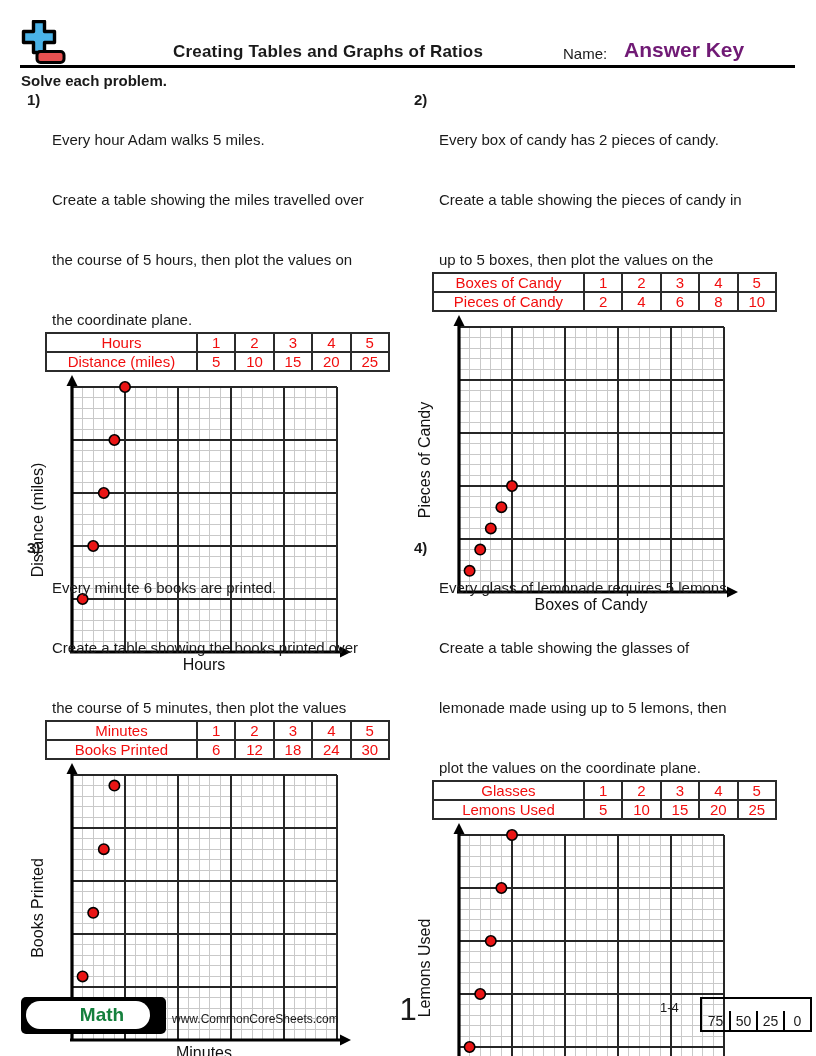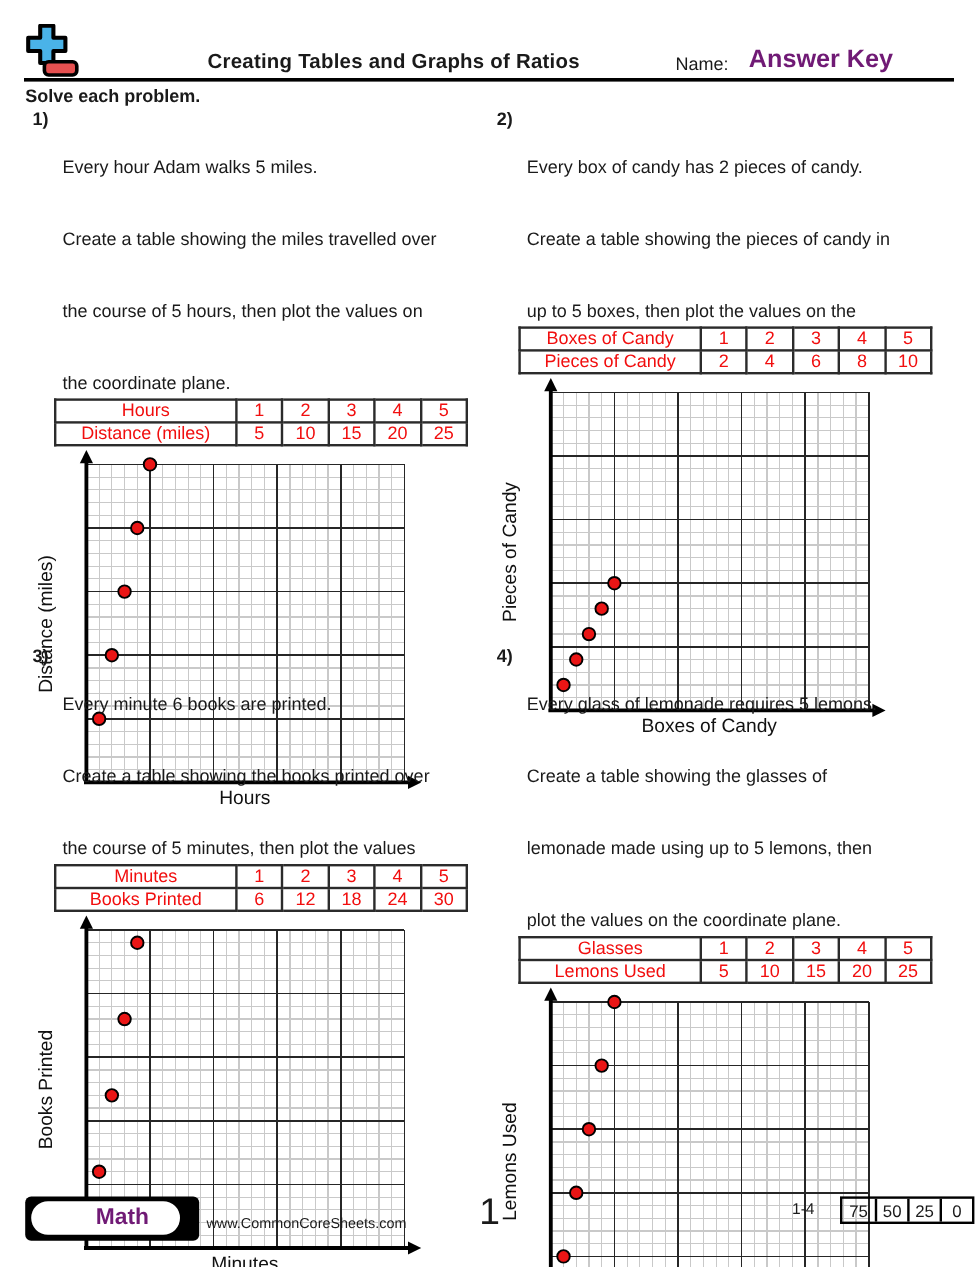--- a/index.html
+++ b/index.html
@@ -33,28 +33,28 @@
   .ratio-table td.lbl { width:44%; }
 
   .graph-svg { display:block; margin:2px 0 0 8px; }
   .axis-label { font-size:16px; fill:#111; }
 
   
   .brand-badge { position:absolute; left:21px; top:997px; width:145px; height:37px;
                  background:#000; border-radius:5px; }
   .brand-pill { position:absolute; left:5px; top:4px; width:124px; height:28px;
                 background:#fff; border-radius:14px; display:flex; align-items:center; justify-content:center; }
-  .brand-label { font-size:19px; font-weight:bold; color:#701a75;margin-left:28px; }
+  .brand-label { font-size:19px; font-weight:bold; color:#15803d;margin-left:28px; }
   .site-url { position:absolute; left:172px; top:1012px; font-size:12px; }
   .page-number { position:absolute; left:0; top:992px; width:100%; text-align:center; font-size:31px; }
   .range-label { position:absolute; left:660px; top:1000px; font-size:13px; }
   .score-table { position:absolute; left:700px; top:997px; display:flex;
                  border:2px solid #000; }
   .score-cell { width:27px; height:19px; font-size:14px; display:flex; align-items:center;
-                justify-content:center; border-left:2px solid #000; }
+                justify-content:center; border-left:2px solid #000;margin-top:12px; }
   .score-cell:first-child { border-left:none; }
 </style>
 </head>
 <body>
 
 <div class="page">
 
   <svg class="logo-svg" width="50" height="46" viewBox="0 0 50 46">
     <path d="M16.5 1.5 h11 v10 h10 v11 h-10 v10 h-11 v-10 h-10 v-11 h10 z" fill="#4ab3e8" stroke="#000" stroke-width="3.4" stroke-linejoin="round"></path>
     <rect x="20" y="31.5" width="27" height="11" rx="3.5" fill="#e65050" stroke="#000" stroke-width="3"></rect>

